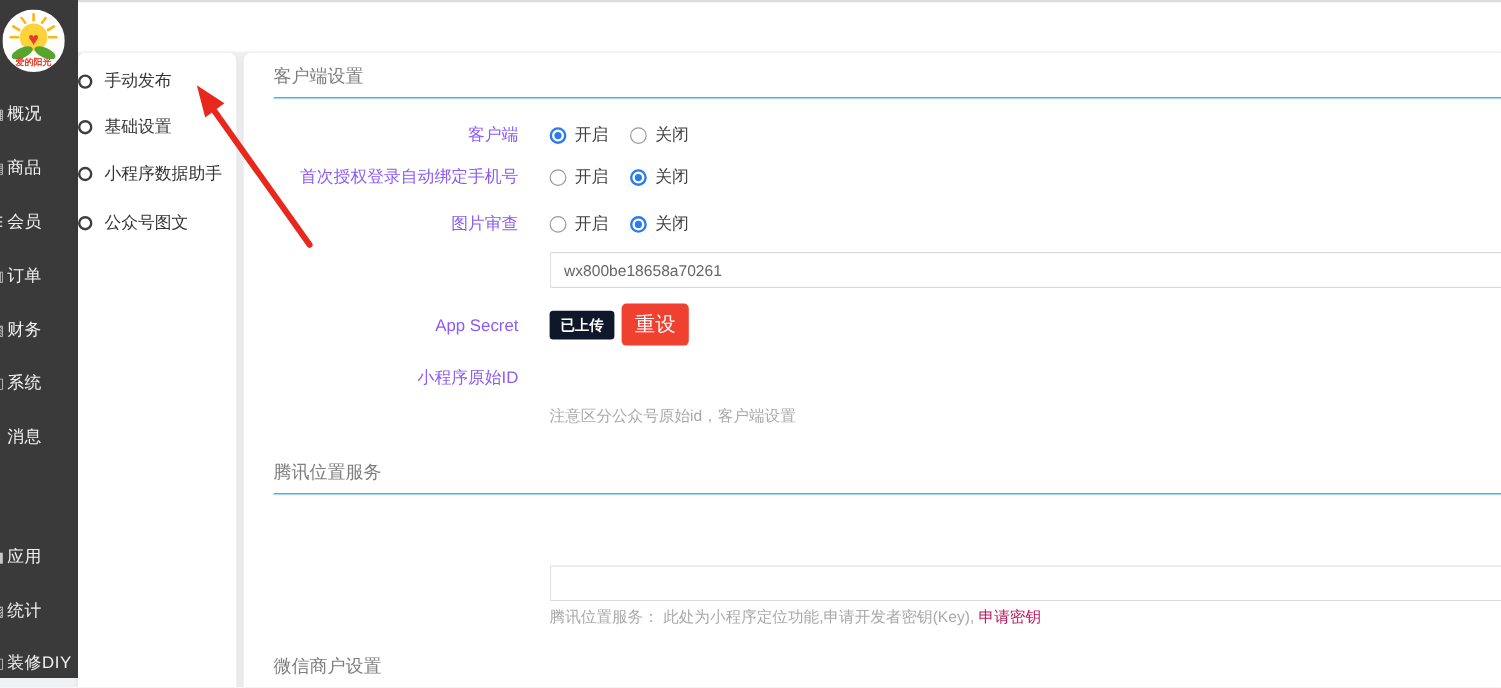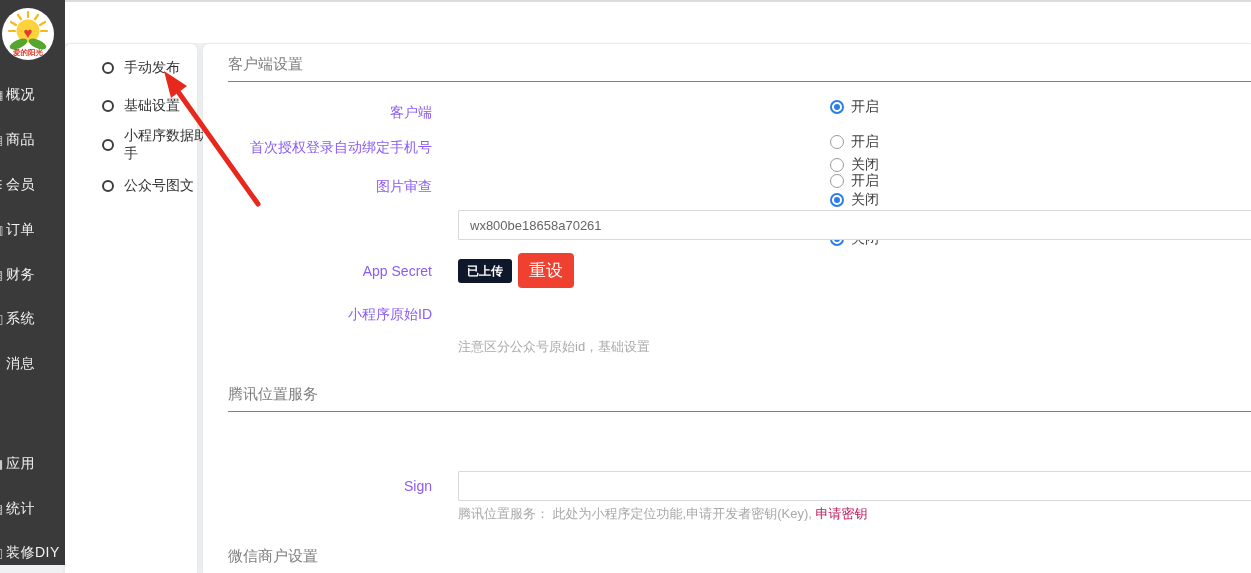--- a/index.html
+++ b/index.html
@@ -13,31 +13,31 @@
 
   
   .sidebar { position:absolute; left:0; top:0; width:65px; height:565px; background:#3a3a3a; overflow:hidden; }
   .logo { position:absolute; left:2px; top:8px; width:52px; height:52px; }
   .s-item { position:absolute; left:0; width:80px; height:22px; display:flex; align-items:center; color:#f2f2f2; font-size:14px; white-space:nowrap; cursor:pointer; }
   .s-icon { display:inline-block; width:14px; margin-left:-8px; font-size:12px; color:#d8d8d8; opacity:.9; overflow:visible; }
   .s-label { margin-left:0; letter-spacing:.5px; }
 
   
   .submenu { position:absolute; left:65px; top:44px; width:132px; height:529px; background:#fff; border-radius:6px 6px 0 0; box-shadow:0 1px 5px rgba(0,0,0,.08); }
-  .m-item { position:absolute; left:17px; width:132px; height:24px; display:flex; align-items:center; padding-left:20px; font-size:14px; color:#333; cursor:pointer; }
+  .m-item { position:absolute; left:0; width:132px; height:24px; display:flex; align-items:center; font-size:14px; color:#333; cursor:pointer; }
   .m-circle { width:12px; height:12px; border:2px solid #3d3d3d; border-radius:50%; margin-right:10px; flex:none; }
 
   
   .main { position:absolute; left:203px; top:44px; right:0; height:529px; background:#fff; border-radius:6px 0 0 0; box-shadow:0 1px 5px rgba(0,0,0,.08); overflow:hidden; }
   .sec-h { position:absolute; left:25px; right:0; height:38px; line-height:40px; font-size:15px; color:#7e7e7e; border-bottom:1px solid #0ea5e9; }
   .sec-h.noline { border-bottom:none; }
   .row { position:absolute; left:0; right:0; }
   .lbl { position:absolute; left:0; top:0; width:229px; height:100%; display:flex; align-items:center; justify-content:flex-end; font-size:14px; color:#8b5cf6; }
   .ctrl { position:absolute; left:255px; right:0; top:0; height:100%; display:flex; align-items:center; }
-  .radio-group { gap:40px;flex-direction:column; }
+  .radio-group { gap:18px; }
   .opt { display:flex; align-items:center; gap:7px; font-size:14px; color:#404040; cursor:pointer; }
   .radio { width:14px; height:14px; border-radius:50%; border:1px solid #9a9a9a; background:#fff; position:relative; flex:none; }
   .radio.sel { border:2px solid #2b7cee; }
   .radio.sel::after { content:''; position:absolute; inset:2px; border-radius:50%; background:#2b7cee; }
   .txt-input { width:100%; height:30px; border:1px solid #d9d9d9; border-right:none; border-radius:2px 0 0 2px; padding:0 11px; font-size:13px; color:#666; outline:none; font-family:"Liberation Sans","DejaVu Sans",sans-serif; background:#fff; }
   .btn-green { height:24px; margin-top:6px; padding:0 9px; background:#0f172a; color:#fff; border:none; border-radius:3px; font-size:12px; font-weight:bold; cursor:pointer; font-family:inherit; }
   .btn-red { height:35px; padding:0 11px; margin-left:6px; background:#f04130; color:#fff; border:none; border-radius:4px; font-size:17px; cursor:pointer; font-family:inherit; }
   .hint { position:absolute; left:255px; font-size:13px; color:#a9a9a9; white-space:nowrap; }
   .hint a { color:#be185d; text-decoration:none; cursor:pointer; }
 
@@ -188,27 +188,26 @@
       <div class="ctrl" style="align-items:flex-start">
         <button class="btn-green">已上传</button>
         <button class="btn-red">重设</button>
       </div>
     </div>
 
     <div class="row" style="top:256px;height:30px">
       <div class="lbl">小程序原始ID</div>
     </div>
 
-    <div class="hint" style="top:294px">注意区分公众号原始id，基础设置</div>
+    <div class="hint" style="top:294px">注意区分公众号原始id，客户端设置</div>
 
     <div class="sec-h" style="top:330px">腾讯位置服务</div>
 
 
     <div class="row" style="top:427px;height:30px">
-      <div class="lbl">Sign</div>
       <div class="ctrl">
           <input class="txt-input" type="text" value="" style="">
         </div>
     </div>
 
     <div class="hint" style="top:461px"><span>腾讯位置服务： 此处为小程序定位功能,申请开发者密钥(Key), </span><a>申请密钥</a></div>
 
     <div class="sec-h noline" style="top:492px">微信商户设置</div>
 
   </div>

